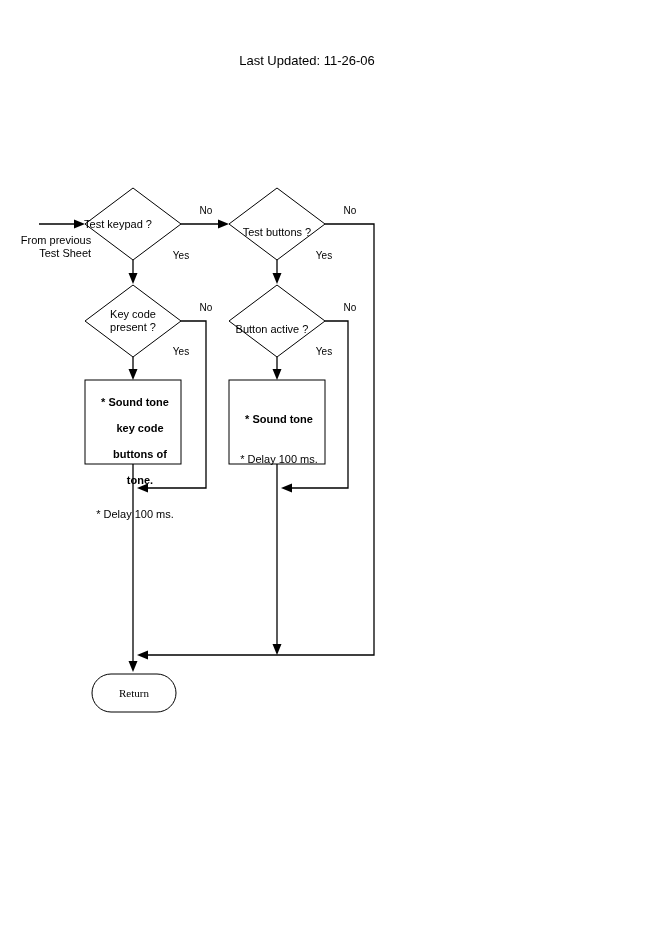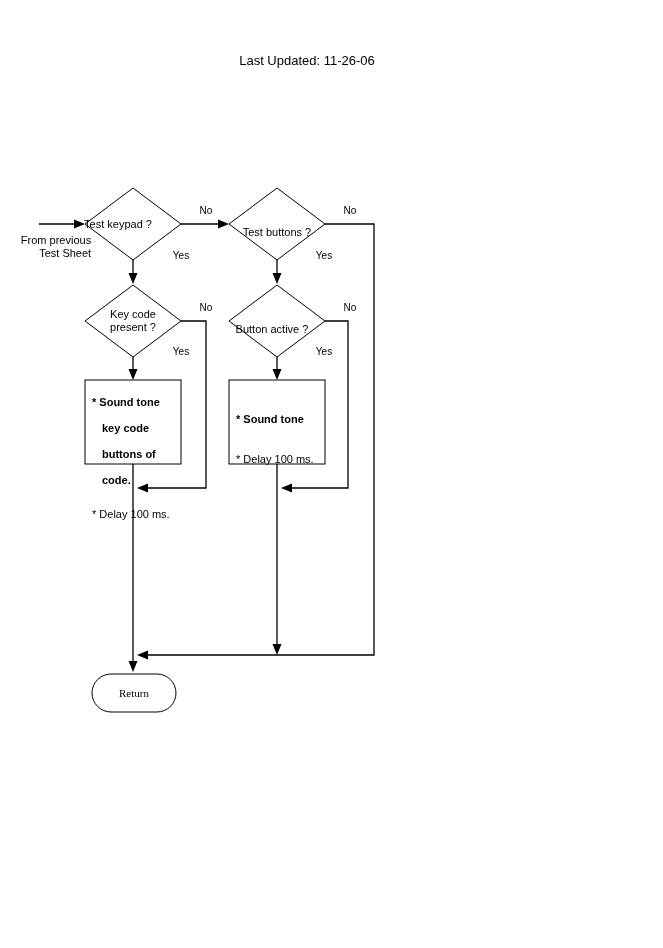--- a/index.html
+++ b/index.html
@@ -36,21 +36,21 @@
     transform: translate(-50%, -50%);
     white-space: nowrap;
     padding-left: 44px;
   }
   .entry-label {
     font-size: 11px;
     line-height: 13px;
     text-align: center;
     transform: translateX(-50%);
   }
-  .box-text { font-size: 11px; line-height: 13px; }
+  .box-text { font-size: 11px; line-height: 13px; text-align: center; }
   .box-text .b { font-weight: bold; }
   .box-text .indent { margin-left: 10px; }
   .box-text .delay { margin-top: 8px; }
   .box2-text .delay2 { margin-top: 14px; }
 </style>
 </head>
 <body>
 
 <div class="canvas">
 
@@ -122,21 +122,21 @@
   <div class="txt branch-label" style="left:302px; top:256px;">Yes</div>
   <div class="txt branch-label" style="left:184px; top:308px;">No</div>
   <div class="txt branch-label" style="left:328px; top:308px;">No</div>
   <div class="txt branch-label" style="left:159px; top:352px;">Yes</div>
   <div class="txt branch-label" style="left:302px; top:352px;">Yes</div>
 
   <div class="txt box-text" style="left:92px; top:383px; width:86px;">
     <div class="b">* Sound tone</div>
     <div class="b indent">key code</div>
     <div class="b indent">buttons of</div>
-    <div class="b indent">code.</div>
+    <div class="b indent">tone.</div>
     <div class="delay">* Delay 100 ms.</div>
   </div>
 
   <div class="txt box-text box2-text" style="left:236px; top:400px; width:86px;">
     <div class="b">* Sound tone</div>
     <div class="delay2">* Delay 100 ms.</div>
   </div>
 
   <div class="txt node-label" style="left:134px; top:693px;font-family:Liberation Serif, serif;">Return</div>
 

